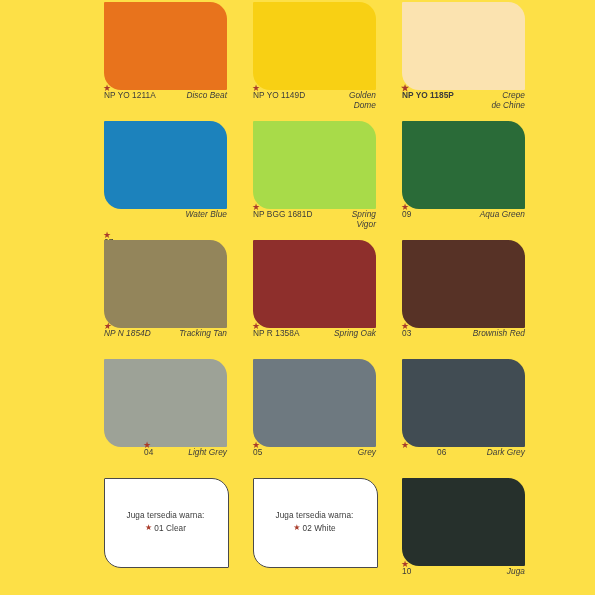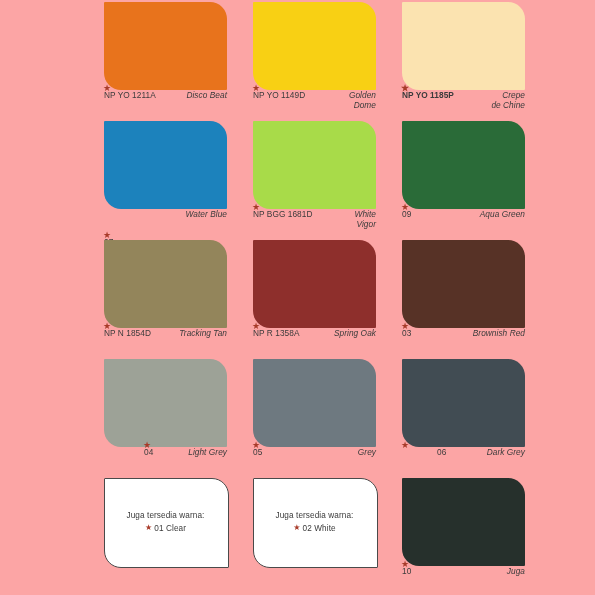--- a/index.html
+++ b/index.html
@@ -11,21 +11,21 @@
     height: 595px;
     background: #ffffff;
     font-family: "Liberation Sans", sans-serif;
     overflow: hidden;
   }
 
   #chart {
     position: relative;
     width: 595px;
     height: 595px;
-    background: #fca5a5;
+    background: #fde047;
     box-sizing: border-box;
     padding: 0 0 0 0;
   }
 
   .grid {
     position: absolute;
     left: 104px;
     top: 0px;
     width: 420px;
     height: 595px;
@@ -181,39 +181,39 @@
           <div class="code" style="position: relative; margin-top: 28px;">07<span class="star">★</span></div>
           <div class="cname">Water Blue</div>
         </div>
       </div>
       <div class="cell">
         <div class="swatch-wrap">
           <div class="swatch" style="background: rgb(168, 219, 73);"></div>
         </div>
         <div class="caption">
           <div class="code" style="position: relative;">NP BGG 1681D<span class="star">★</span></div>
-          <div class="cname">White
+          <div class="cname">Spring
 Vigor</div>
         </div>
       </div>
       <div class="cell">
         <div class="swatch-wrap">
           <div class="swatch" style="background: rgb(42, 107, 56);"></div>
         </div>
         <div class="caption">
           <div class="code" style="position: relative;">09<span class="star">★</span></div>
           <div class="cname">Aqua Green</div>
         </div>
       </div>
       <div class="cell">
         <div class="swatch-wrap">
           <div class="swatch" style="background: rgb(147, 133, 91);"></div>
         </div>
         <div class="caption">
-          <div class="code" style="position: relative;">NP N 1854D<span class="star">★</span></div>
+          <div class="code" style="position: relative; font-style: italic;">NP N 1854D<span class="star">★</span></div>
           <div class="cname">Tracking Tan</div>
         </div>
       </div>
       <div class="cell">
         <div class="swatch-wrap">
           <div class="swatch" style="background: rgb(142, 47, 44);"></div>
         </div>
         <div class="caption">
           <div class="code" style="position: relative;">NP R 1358A<span class="star">★</span></div>
           <div class="cname">Spring Oak</div>

